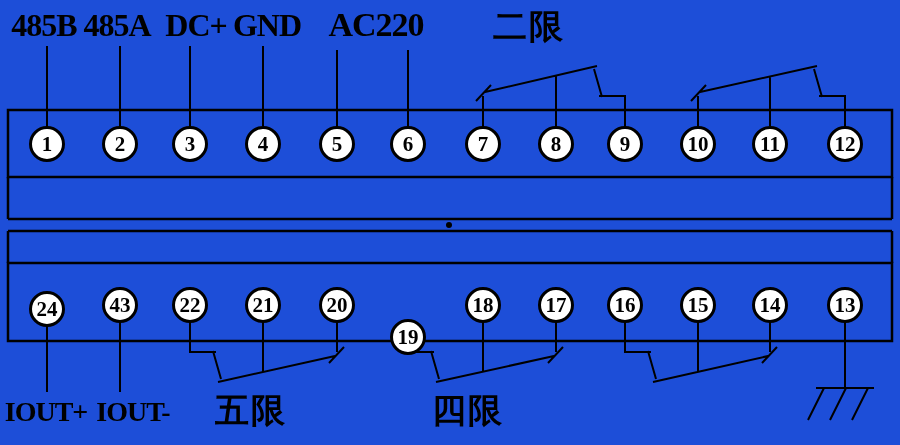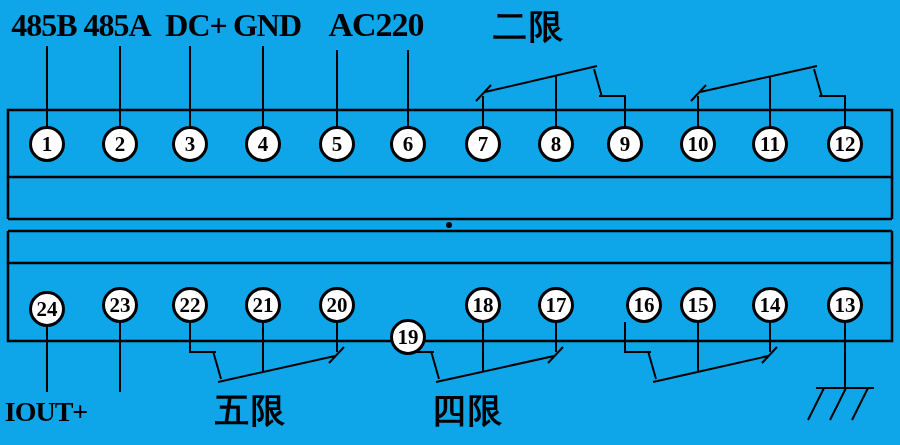--- a/index.html
+++ b/index.html
@@ -1,17 +1,17 @@
 <!DOCTYPE html>
 <html><head>
 <meta charset="utf-8">
 <style>
   html,body{margin:0;padding:0;background:#ffffff;}
   .stage{
-    position:relative;width:900px;height:445px;background:#0ea5e9;
+    position:relative;width:900px;height:445px;background:#1d4ed8;
     font-family:"Liberation Serif","DejaVu Serif",serif;color:#000;overflow:hidden;
   }
   .stage svg{position:absolute;left:0;top:0;}
   .terminal{
     position:absolute;width:36px;height:36px;box-sizing:border-box;
     border:3px solid #000;border-radius:50%;background:#fff;
     display:flex;align-items:center;justify-content:center;
     font-weight:700;font-size:21px;line-height:1;
   }
   .lbl{
@@ -48,42 +48,43 @@
   </svg>
 
   <div class="lbl latin" style="left:44px;top:8px">485B</div>
   <div class="lbl latin" style="left:117px;top:8px">485A</div>
   <div class="lbl latin" style="left:196px;top:8px">DC+</div>
   <div class="lbl latin" style="left:267px;top:8px">GND</div>
   <div class="lbl latin big" style="left:376px;top:6px">AC220</div>
   <div class="lbl cjk" style="left:529px;top:8px">二限</div>
 
   <div class="lbl iout" style="left:46px;top:397px">IOUT+</div>
+  <div class="lbl iout" style="left:133px;top:397px">IOUT-</div>
   <div class="lbl cjk" style="left:251px;top:392px">五限</div>
   <div class="lbl cjk" style="left:468px;top:392px">四限</div>
 
   <div id="terminal-layer">
       <div class="terminal" style="left: 29px; top: 126px;">1</div>
       <div class="terminal" style="left: 102px; top: 126px;">2</div>
       <div class="terminal" style="left: 172px; top: 126px;">3</div>
       <div class="terminal" style="left: 245px; top: 126px;">4</div>
       <div class="terminal" style="left: 319px; top: 126px;">5</div>
       <div class="terminal" style="left: 390px; top: 126px;">6</div>
       <div class="terminal" style="left: 465px; top: 126px;">7</div>
       <div class="terminal" style="left: 538px; top: 126px;">8</div>
       <div class="terminal" style="left: 607px; top: 126px;">9</div>
       <div class="terminal" style="left: 680px; top: 126px;">10</div>
       <div class="terminal" style="left: 752px; top: 126px;">11</div>
       <div class="terminal" style="left: 827px; top: 126px;">12</div>
       <div class="terminal" style="left: 29px; top: 291px;">24</div>
-      <div class="terminal" style="left: 102px; top: 287px;">23</div>
+      <div class="terminal" style="left: 102px; top: 287px;">43</div>
       <div class="terminal" style="left: 172px; top: 287px;">22</div>
       <div class="terminal" style="left: 245px; top: 287px;">21</div>
       <div class="terminal" style="left: 319px; top: 287px;">20</div>
       <div class="terminal" style="left: 390px; top: 287px; margin-top: 32px;">19</div>
       <div class="terminal" style="left: 465px; top: 287px;">18</div>
       <div class="terminal" style="left: 538px; top: 287px;">17</div>
-      <div class="terminal" style="left: 626px; top: 287px;">16</div>
+      <div class="terminal" style="left: 607px; top: 287px;">16</div>
       <div class="terminal" style="left: 680px; top: 287px;">15</div>
       <div class="terminal" style="left: 752px; top: 287px;">14</div>
       <div class="terminal" style="left: 827px; top: 287px;">13</div>
     </div>
 </div>
 
 </body></html>

